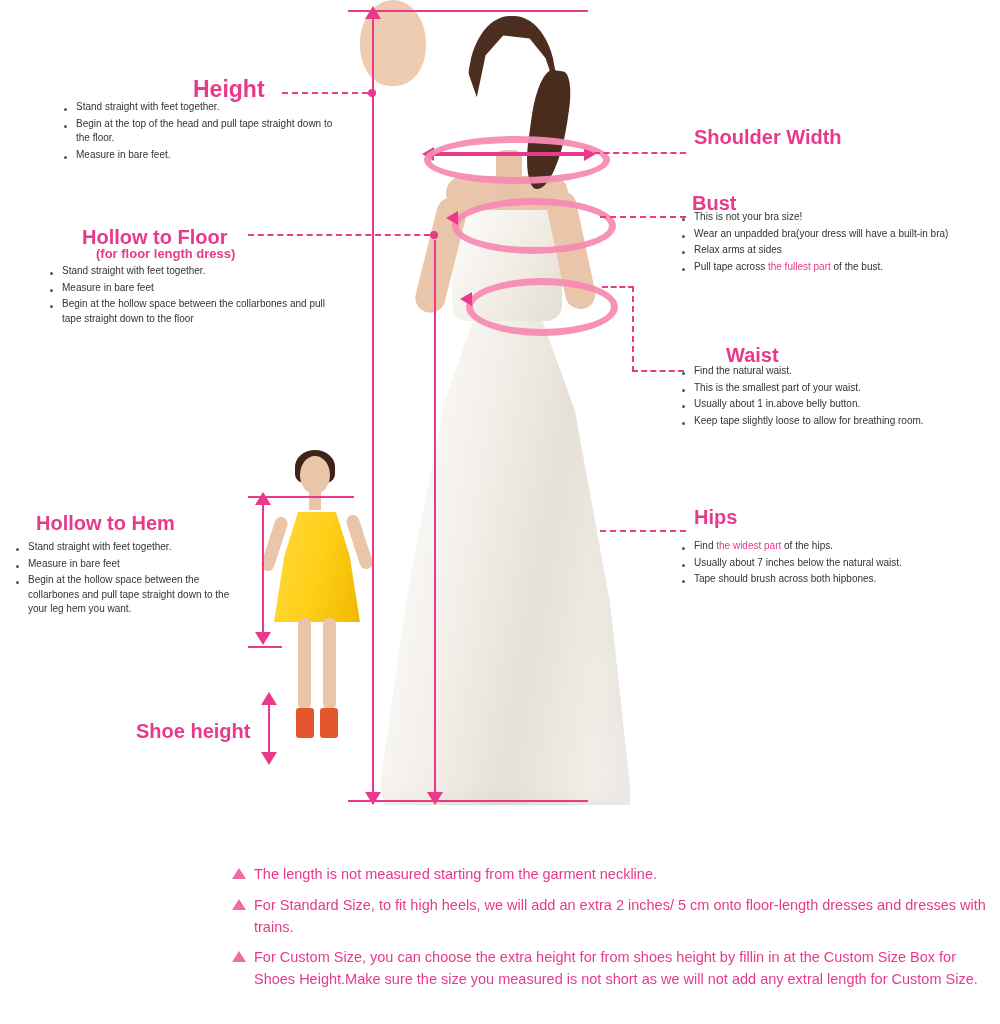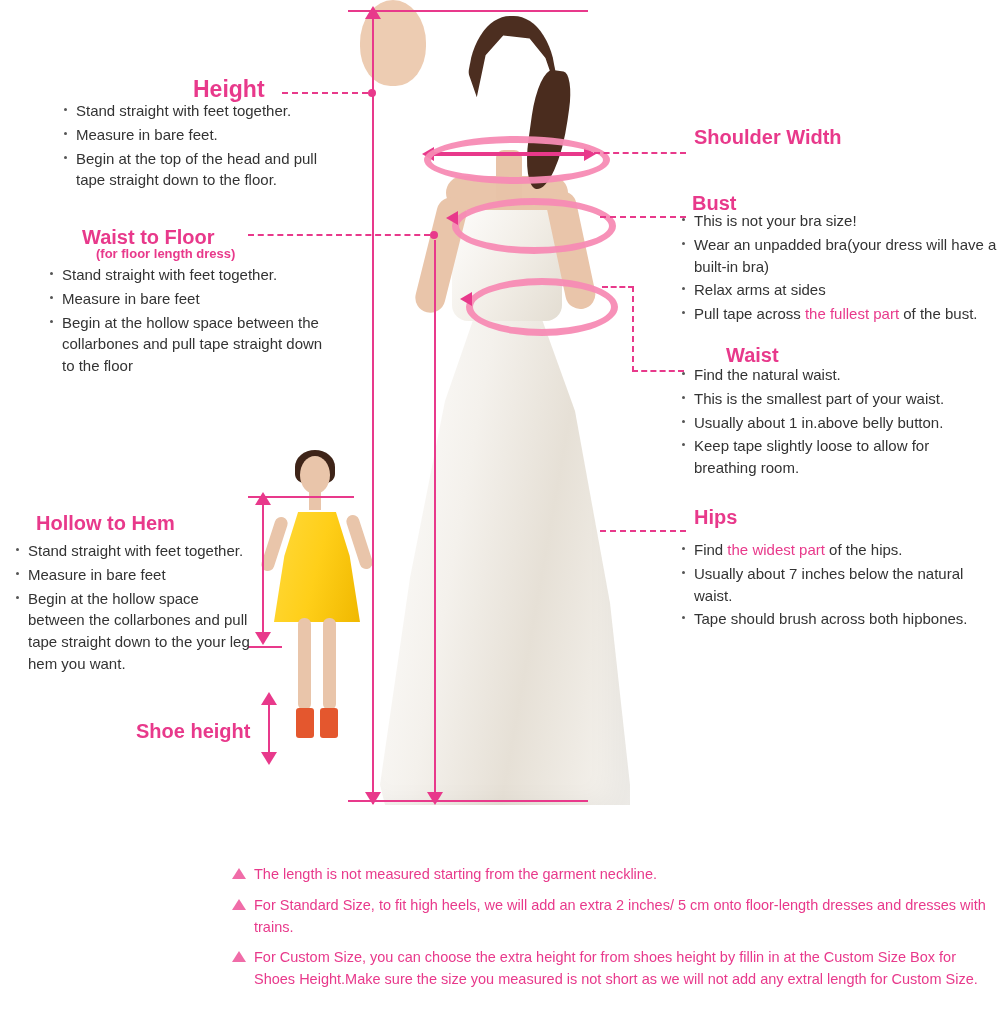--- a/index.html
+++ b/index.html
@@ -24,21 +24,21 @@
   
   .sec-title {
     position: absolute;
     color: #e8398b;
     font-weight: bold;
     white-space: nowrap;
   }
   .bullets {
     position: absolute;
     color: #333333;
-    font-size: 15px;
+    font-size: 10px;
     line-height: 1.45;
   }
   .bullets .li {
     position: relative;
     padding-left: 14px;
     margin-bottom: 2px;
   }
   .bullets .li::before {
     content: "";
     position: absolute;
@@ -285,25 +285,25 @@
   <div class="hline" style="left:248px; top:496px; width:106px;"></div>
   <div class="hline" style="left:248px; top:646px; width:34px;"></div>
 
   <div class="vline" style="left:268px; top:700px; height:62px;"></div>
   <div class="arrow-up" style="left:261px; top:692px;"></div>
   <div class="arrow-down" style="left:261px; top:752px;"></div>
 
   <div class="sec-title" style="left:193px; top:76px; font-size:23px;">Height</div>
   <div class="bullets" style="left:62px; top:100px; width:276px;">
     <div class="li">Stand straight with feet together.</div>
+    <div class="li">Begin at the top of the head and pull tape straight down to the floor.</div>
     <div class="li">Measure in bare feet.</div>
-    <div class="li">Begin at the top of the head and pull tape straight down to the floor.</div>
-  </div>
-
-  <div class="sec-title" style="left:82px; top:226px; font-size:20px;">Waist to Floor</div>
+  </div>
+
+  <div class="sec-title" style="left:82px; top:226px; font-size:20px;">Hollow to Floor</div>
   <div class="sec-title" style="left:96px; top:246px; font-size:13px;">(for floor length dress)</div>
   <div class="bullets" style="left:48px; top:264px; width:280px;">
     <div class="li">Stand straight with feet together.</div>
     <div class="li">Measure in bare feet</div>
     <div class="li">Begin at the hollow space between the collarbones and pull tape straight down to the floor</div>
   </div>
 
   <div class="sec-title" style="left:36px; top:512px; font-size:20px;">Hollow to Hem</div>
   <div class="bullets" style="left:14px; top:540px; width:236px;">
     <div class="li">Stand straight with feet together.</div>

